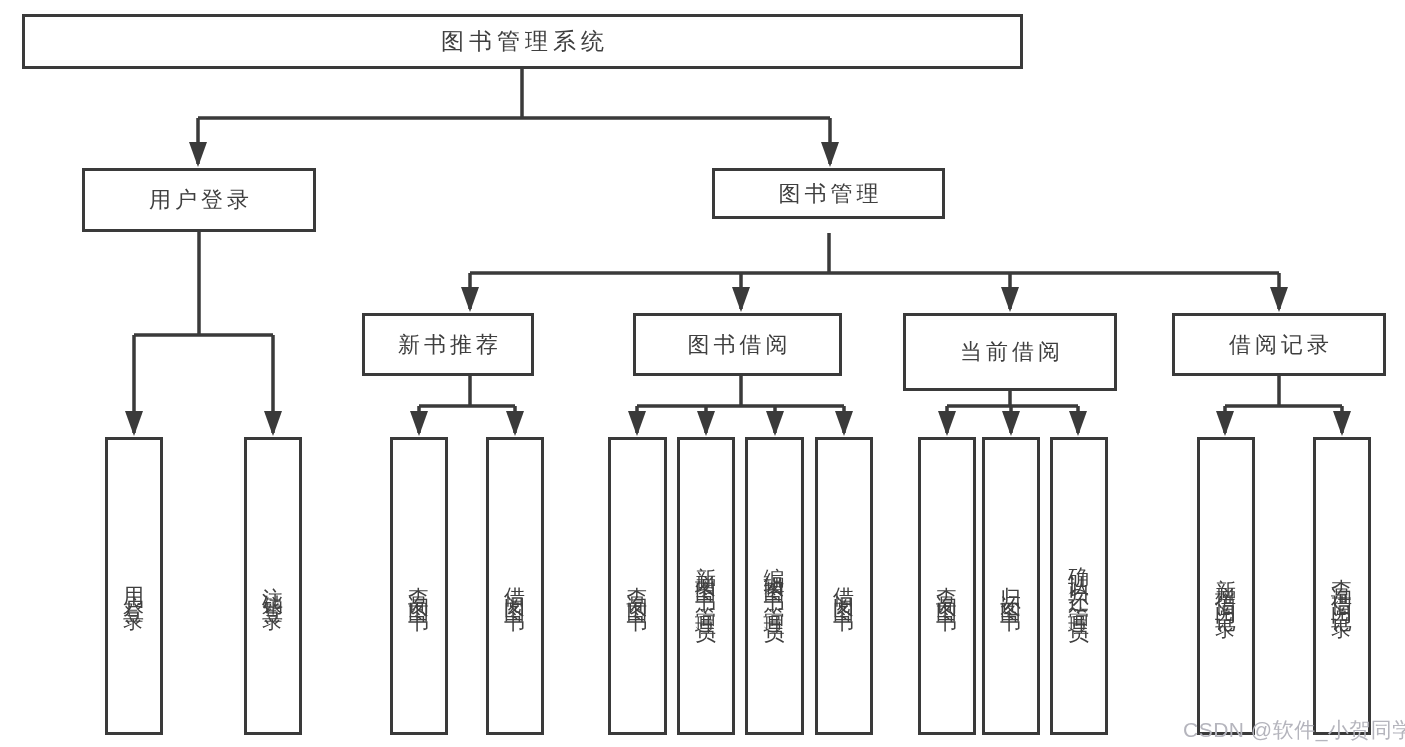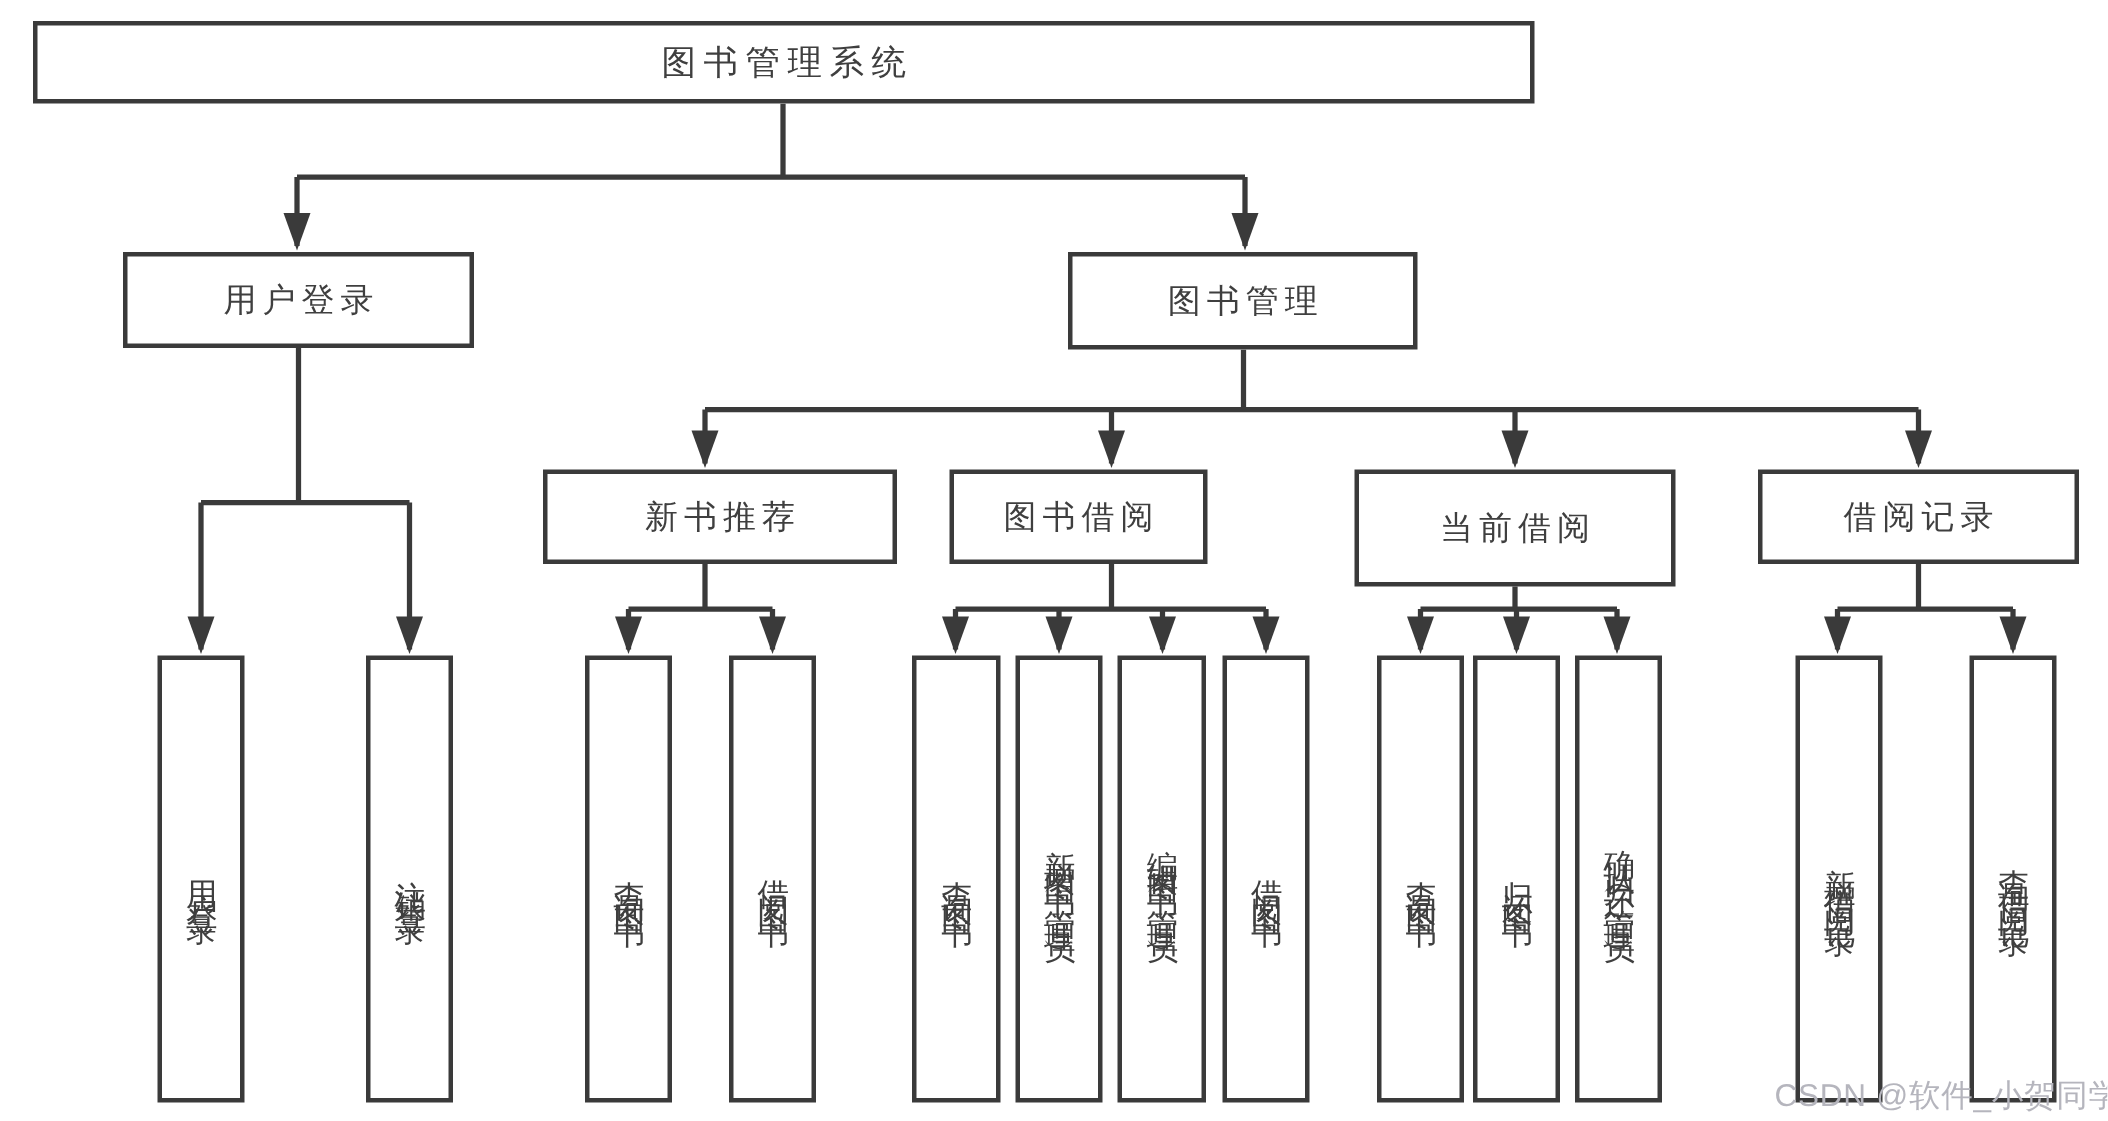--- a/index.html
+++ b/index.html
@@ -109,28 +109,28 @@
     </g>
   </svg>
 
   <div class="node root h" style="left:22px; top:14px; width:1001px; height:55px;">
     <span class="label">图书管理系统</span>
   </div>
 
   <div class="node h" style="left:82px; top:168px; width:234px; height:64px;">
     <span class="label">用户登录</span>
   </div>
-  <div class="node h" style="left:712px; top:168px; width:233px; height:65px;">
+  <div class="node h" style="left:712px; top:168px; width:233px; height:51px;">
     <span class="label">图书管理</span>
   </div>
 
-  <div class="node h" style="left:362px; top:313px; width:236px; height:63px;">
+  <div class="node h" style="left:362px; top:313px; width:172px; height:63px;">
     <span class="label">新书推荐</span>
   </div>
-  <div class="node h" style="left:633px; top:313px; width:172px; height:63px;">
+  <div class="node h" style="left:633px; top:313px; width:209px; height:63px;">
     <span class="label">图书借阅</span>
   </div>
   <div class="node h" style="left:903px; top:313px; width:214px; height:78px;">
     <span class="label">当前借阅</span>
   </div>
   <div class="node h" style="left:1172px; top:313px; width:214px; height:63px;">
     <span class="label">借阅记录</span>
   </div>
 
   <div class="node leaf" style="left:105px; top:437px; width:58px; height:298px;">

